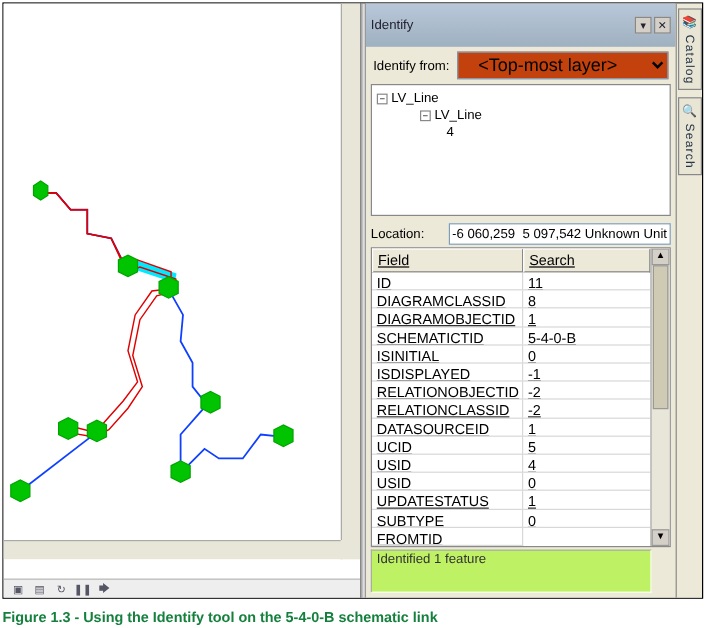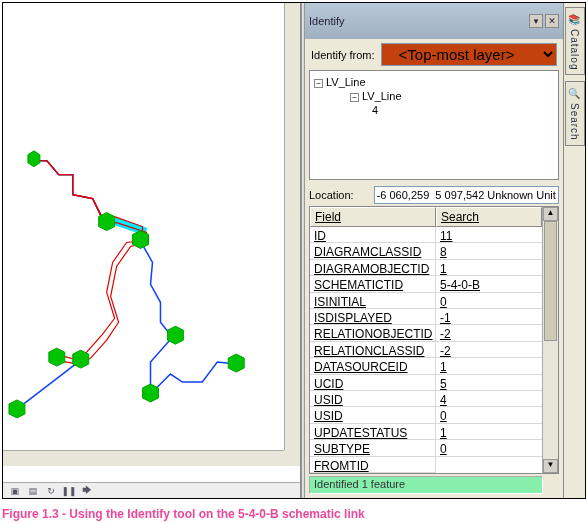--- a/index.html
+++ b/index.html
@@ -29,27 +29,27 @@
   .loc-row { margin: 6px 4px 2px 4px; display: flex; align-items: center; gap: 20px; font-size: 11px; }
   .loc-row input { flex: 1; font-size: 11px; border: 1px solid #7f9db9; background: #fff; padding: 2px; }
   .grid-wrap { margin: 0 4px; flex: 1; display: flex; border: 1px solid #888; background: #fff; overflow: hidden; }
   .grid { flex: 1; display: grid; grid-template-columns: 126px 1fr; font-size: 12px; align-content: start; text-decoration: underline; }
   .grid .hd { background: #ece9d8; border: 1px solid #fff; border-right-color: #888; border-bottom-color: #888; padding: 2px 4px; font-weight: normal; }
   .grid .cell { border-bottom: 1px solid #d8d8d8; padding: 2px 4px; white-space: nowrap; overflow: hidden; }
   .grid .fcell { border-right: 1px solid #d8d8d8; }
   .grid-scroll { width: 16px; background: #e8e6d8; border-left: 1px solid #aaa; position: relative; }
   .grid-scroll .thumb { position: absolute; left: 1px; right: 1px; top: 14px; height: 120px; background: #cfcab4; border: 1px solid #999; }
   .grid-scroll .abtn { position: absolute; left: 0; right: 0; height: 14px; background: #d4d0c8; border: 1px solid #999; font-size: 8px; text-align: center; line-height: 10px; }
-  .status { height: 18px; margin: 2px 20px 4px 4px; font-size: 11px; background: #86efac; border: 1px inset #fff; padding: 1px 4px; color: #333; }
+  .status { height: 36px; margin: 2px 20px 4px 4px; font-size: 11px; background: #bef264; border: 1px inset #fff; padding: 1px 4px; color: #333; }
   
   .side-tabs { width: 22px; background: #ece9d8; border-left: 1px solid #888; display: flex; flex-direction: column; padding-top: 4px; gap: 6px; align-items: center; }
   .side-tab { width: 20px; background: #e8e5d5; border: 1px solid #888; display: flex; flex-direction: column; align-items: center; padding: 4px 0; font-size: 10px; color: #234; }
   .side-tab .ic { width: 14px; height: 14px; margin-bottom: 3px; display: inline-flex; align-items: center; justify-content: center; font-size: 10px; }
   .side-tab .lbl { writing-mode: vertical-rl; letter-spacing: 1px; }
-  .caption { position: absolute; left: 2px; bottom: 2px; width: 584px; font: bold 12px Verdana, sans-serif; color: #ec4899; }
+  .caption { position: absolute; left: 2px; bottom: 2px; width: 584px; font: bold 12px Verdana, sans-serif; color: #15803d; }
 </style>
 </head>
 <body>
 
 <div class="frame">
 
   <div class="map-pane">
     <div class="map-canvas">
       <svg viewBox="0 0 298 480">
 

